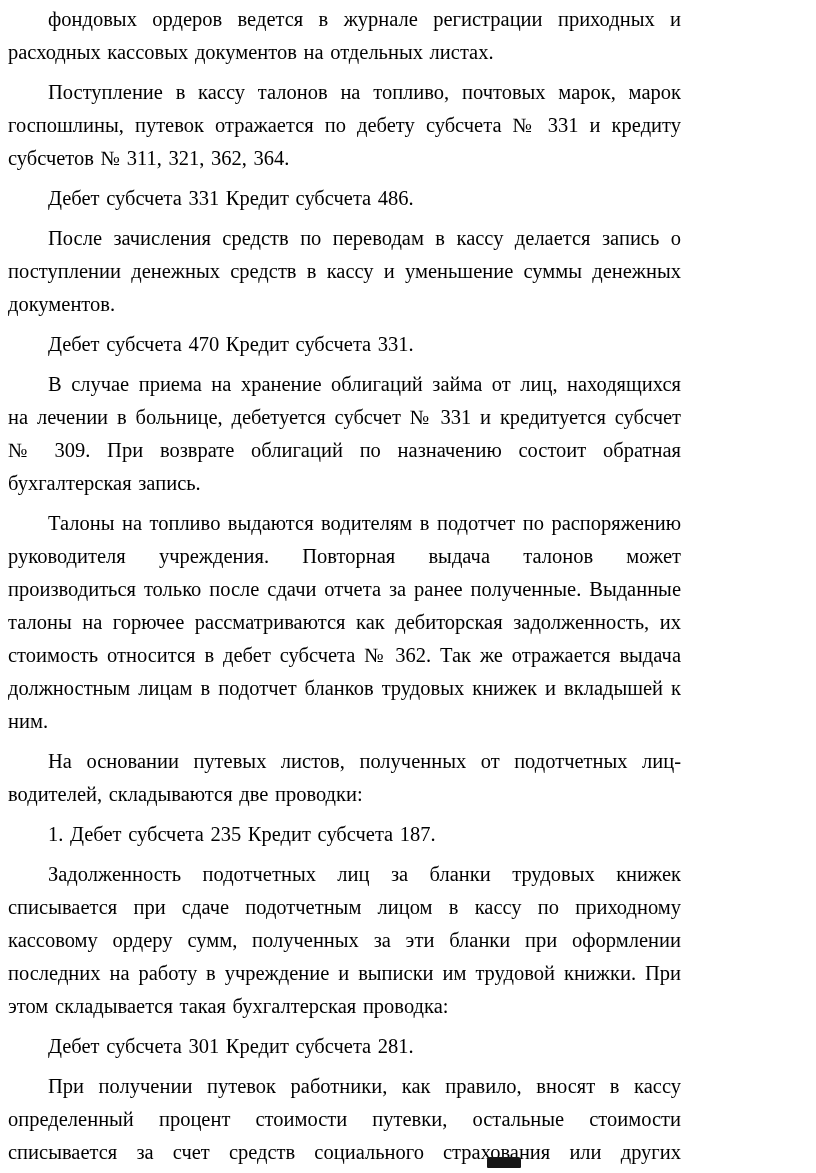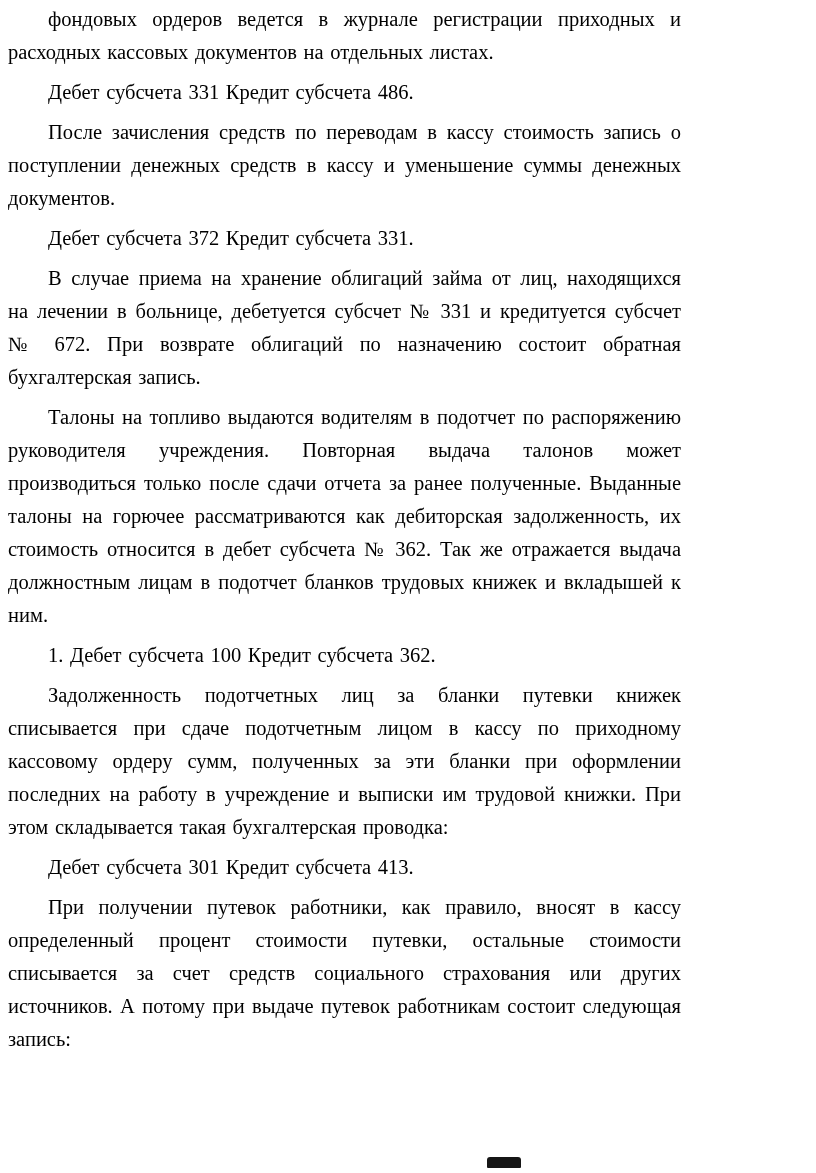--- a/index.html
+++ b/index.html
@@ -37,24 +37,26 @@
     border-radius: 3px 3px 1px 1px;
   }
 </style>
 </head>
 <body>
 
 <div class="page" style="background: rgb(255, 255, 255); color: rgb(0, 0, 0);">
   <div class="doc-body">
 
   <p class="para">фондовых ордеров ведется в журнале регистрации приходных и расходных кассовых документов на отдельных листах.</p>
+      <p class="para">Поступление в кассу талонов на топливо, почтовых марок, марок госпошлины, путевок отражается по дебету субсчета № 331 и кредиту субсчетов № 311, 321, 362, 364.</p>
       <p class="para">Дебет субсчета 331 Кредит субсчета 486.</p>
-      <p class="para">После зачисления средств по переводам в кассу стоимость запись о поступлении денежных средств в кассу и уменьшение суммы денежных документов.</p>
-      <p class="para">Дебет субсчета 372 Кредит субсчета 331.</p>
-      <p class="para">В случае приема на хранение облигаций займа от лиц, находящихся на лечении в больнице, дебетуется субсчет № 331 и кредитуется субсчет № 672. При возврате облигаций по назначению состоит обратная бухгалтерская запись.</p>
+      <p class="para">После зачисления средств по переводам в кассу делается запись о поступлении денежных средств в кассу и уменьшение суммы денежных документов.</p>
+      <p class="para">Дебет субсчета 470 Кредит субсчета 331.</p>
+      <p class="para">В случае приема на хранение облигаций займа от лиц, находящихся на лечении в больнице, дебетуется субсчет № 331 и кредитуется субсчет № 309. При возврате облигаций по назначению состоит обратная бухгалтерская запись.</p>
       <p class="para">Талоны на топливо выдаются водителям в подотчет по распоряжению руководителя учреждения. Повторная выдача талонов может производиться только после сдачи отчета за ранее полученные. Выданные талоны на горючее рассматриваются как дебиторская задолженность, их стоимость относится в дебет субсчета № 362. Так же отражается выдача должностным лицам в подотчет бланков трудовых книжек и вкладышей к ним.</p>
-      <p class="para">1. Дебет субсчета 100 Кредит субсчета 362.</p>
-      <p class="para">Задолженность подотчетных лиц за бланки путевки книжек списывается при сдаче подотчетным лицом в кассу по приходному кассовому ордеру сумм, полученных за эти бланки при оформлении последних на работу в учреждение и выписки им трудовой книжки. При этом складывается такая бухгалтерская проводка:</p>
-      <p class="para">Дебет субсчета 301 Кредит субсчета 413.</p>
+      <p class="para">На основании путевых листов, полученных от подотчетных лиц-водителей, складываются две проводки:</p>
+      <p class="para">1. Дебет субсчета 235 Кредит субсчета 187.</p>
+      <p class="para">Задолженность подотчетных лиц за бланки трудовых книжек списывается при сдаче подотчетным лицом в кассу по приходному кассовому ордеру сумм, полученных за эти бланки при оформлении последних на работу в учреждение и выписки им трудовой книжки. При этом складывается такая бухгалтерская проводка:</p>
+      <p class="para">Дебет субсчета 301 Кредит субсчета 281.</p>
       <p class="para">При получении путевок работники, как правило, вносят в кассу определенный процент стоимости путевки, остальные стоимости списывается за счет средств социального страхования или других источников. А потому при выдаче путевок работникам состоит следующая запись:</p>
     </div>
   <div class="ink-smudge"></div>
 </div>
 
 </body></html>

